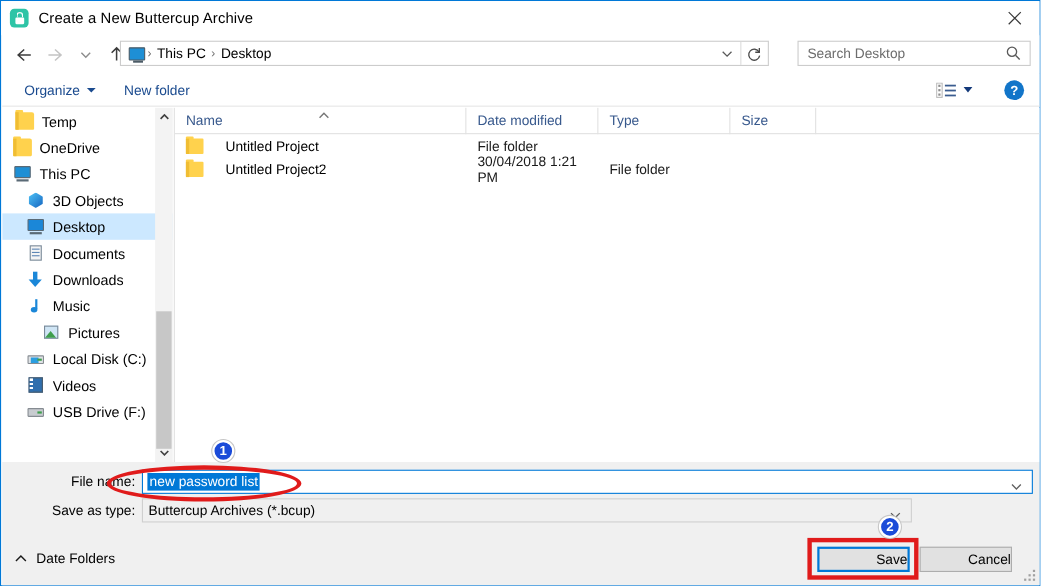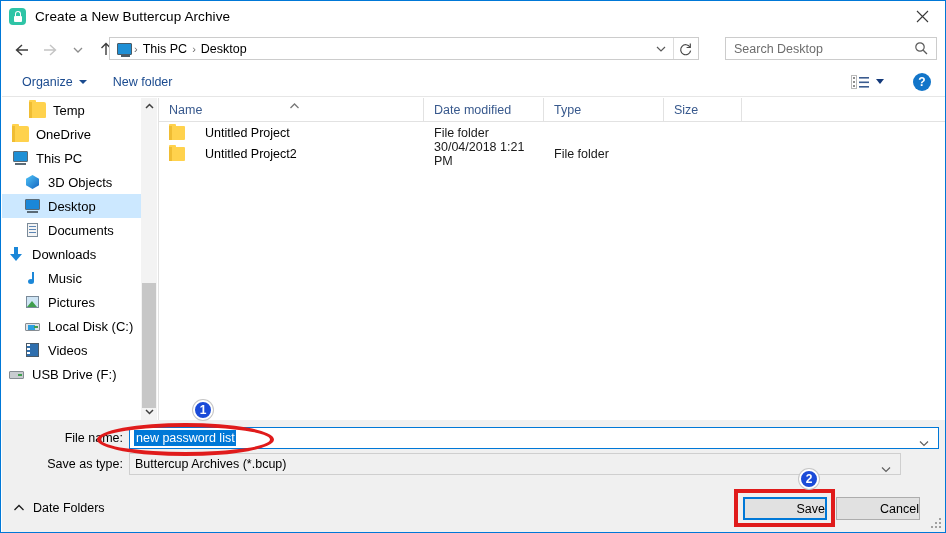--- a/index.html
+++ b/index.html
@@ -390,21 +390,21 @@
     font-size: 12.5px; color: #ffffff;
     background: #0078d7;
     margin-left: 4px; padding: 1px 1px 1px 2px;
     white-space: nowrap;
   }
   .combo-caret {
     position: absolute; right: 8px; top: 6px;
   }
   #savetype-combo {
     position: absolute; left: 128px; top: 452px;
-    width: 772px; height: 22px;
+    width: 700px; height: 22px;
     background: #f0f0f0;
     border: 1px solid #cfcfcf;
     display: flex; align-items: center;
   }
   #savetype-value {
     font-size: 12.5px; color: #000000; margin-left: 5px;
   }
 
   #hide-folders {
     position: absolute; left: 12px; top: 500px;
@@ -554,21 +554,21 @@
         <rect x="8" y="11" width="10" height="1.6" fill="#3b5c8f"></rect>
       </svg>
     </div>
     <div id="view-caret"></div>
     <div id="help-btn">
       <span>?</span>
     </div>
   </div>
 
   <div id="sidebar">
-      <div class="side-item" style="padding-left: 27px;">
+      <div class="side-item" style="padding-left: 12px;">
         <span class="ico ico-folder"></span>
         <span class="side-label">Temp</span>
       </div>
       <div class="side-item" style="padding-left: 10px;">
         <span class="ico ico-folder"></span>
         <span class="side-label">OneDrive</span>
       </div>
       <div class="side-item" style="padding-left: 10px;">
         <span class="ico ico-monitor">
           <i></i>
@@ -589,35 +589,35 @@
         </span>
         <span class="side-label">Desktop</span>
       </div>
       <div class="side-item" style="padding-left: 22px;">
         <span class="ico ico-doc">
           <i></i>
           <b></b>
         </span>
         <span class="side-label">Documents</span>
       </div>
-      <div class="side-item" style="padding-left: 6px;">
+      <div class="side-item" style="padding-left: 22px;">
         <span class="ico ico-dl">
           <i></i>
           <b></b>
         </span>
         <span class="side-label">Downloads</span>
       </div>
       <div class="side-item" style="padding-left: 22px;">
         <span class="ico ico-music">
           <i></i>
           <b></b>
         </span>
         <span class="side-label">Music</span>
       </div>
-      <div class="side-item" style="padding-left: 22px;">
+      <div class="side-item" style="padding-left: 36px;">
         <span class="ico ico-pic">
           <i></i>
           <b></b>
         </span>
         <span class="side-label">Pictures</span>
       </div>
       <div class="side-item" style="padding-left: 22px;">
         <span class="ico ico-drive ico-drive-c">
           <i>
             <u></u>
@@ -626,21 +626,21 @@
         </span>
         <span class="side-label">Local Disk (C:)</span>
       </div>
       <div class="side-item" style="padding-left: 22px;">
         <span class="ico ico-vid">
           <i></i>
           <b></b>
         </span>
         <span class="side-label">Videos</span>
       </div>
-      <div class="side-item" style="padding-left: 6px;">
+      <div class="side-item" style="padding-left: 22px;">
         <span class="ico ico-drive">
           <i></i>
           <b></b>
         </span>
         <span class="side-label">USB Drive (F:)</span>
       </div>
     </div>
 
   <div id="side-scroll">
     <div class="arrow-up">

